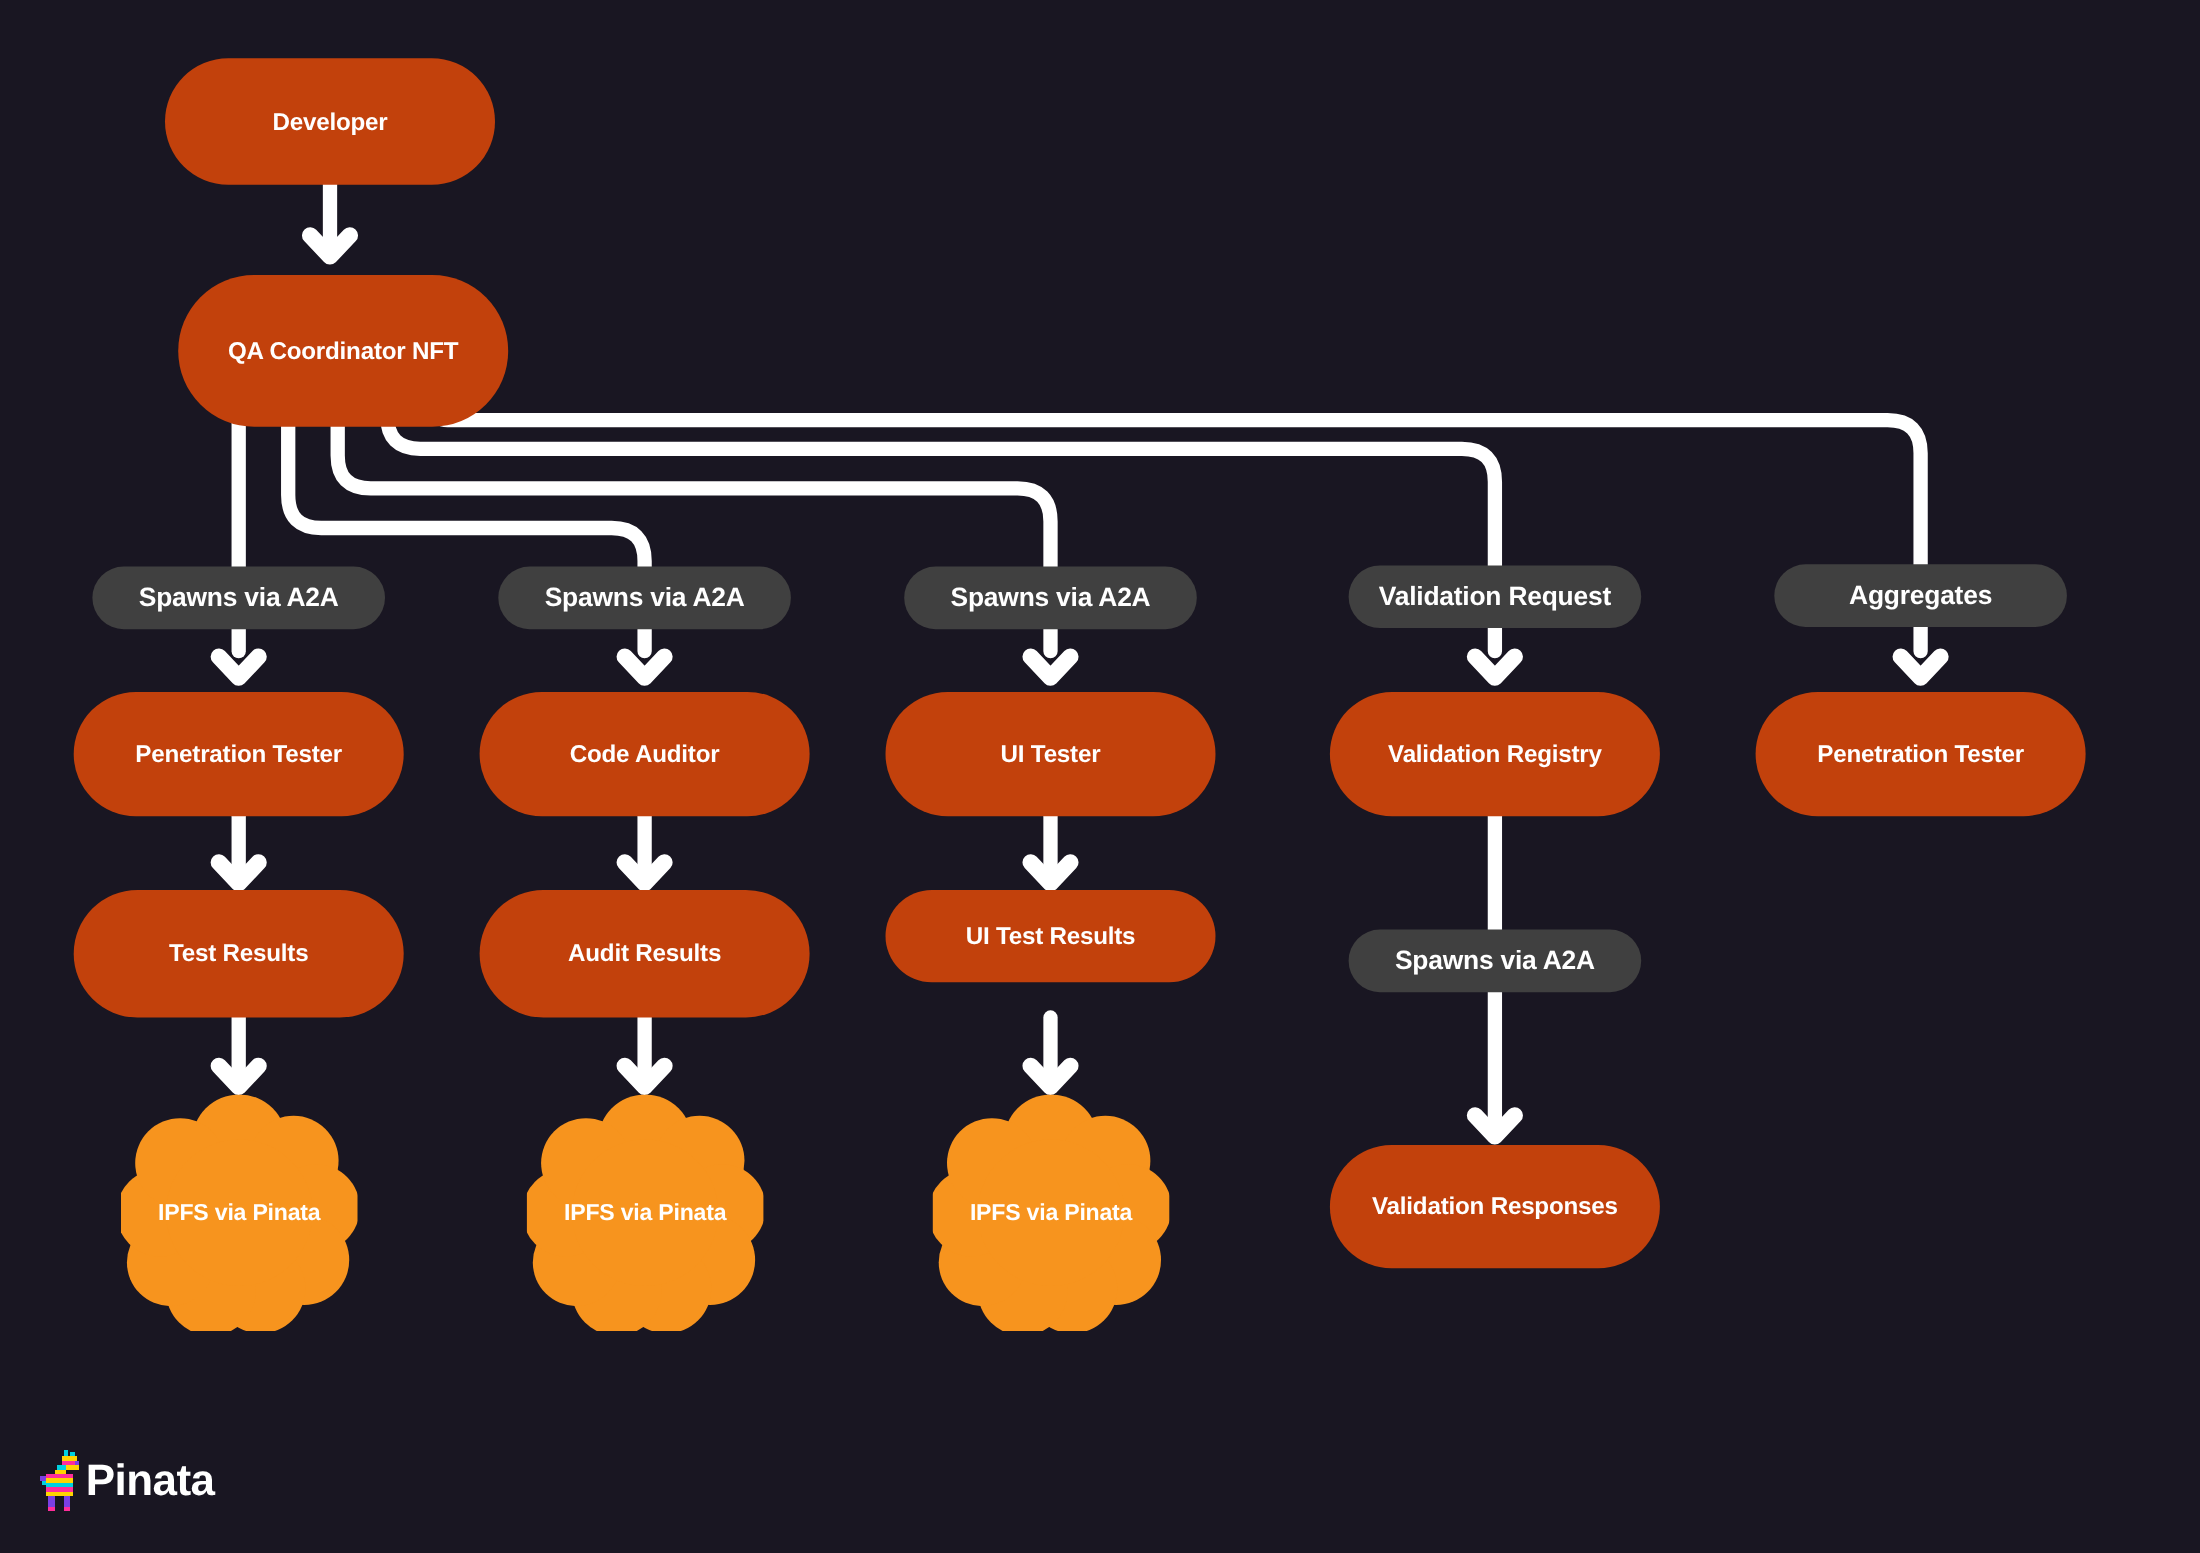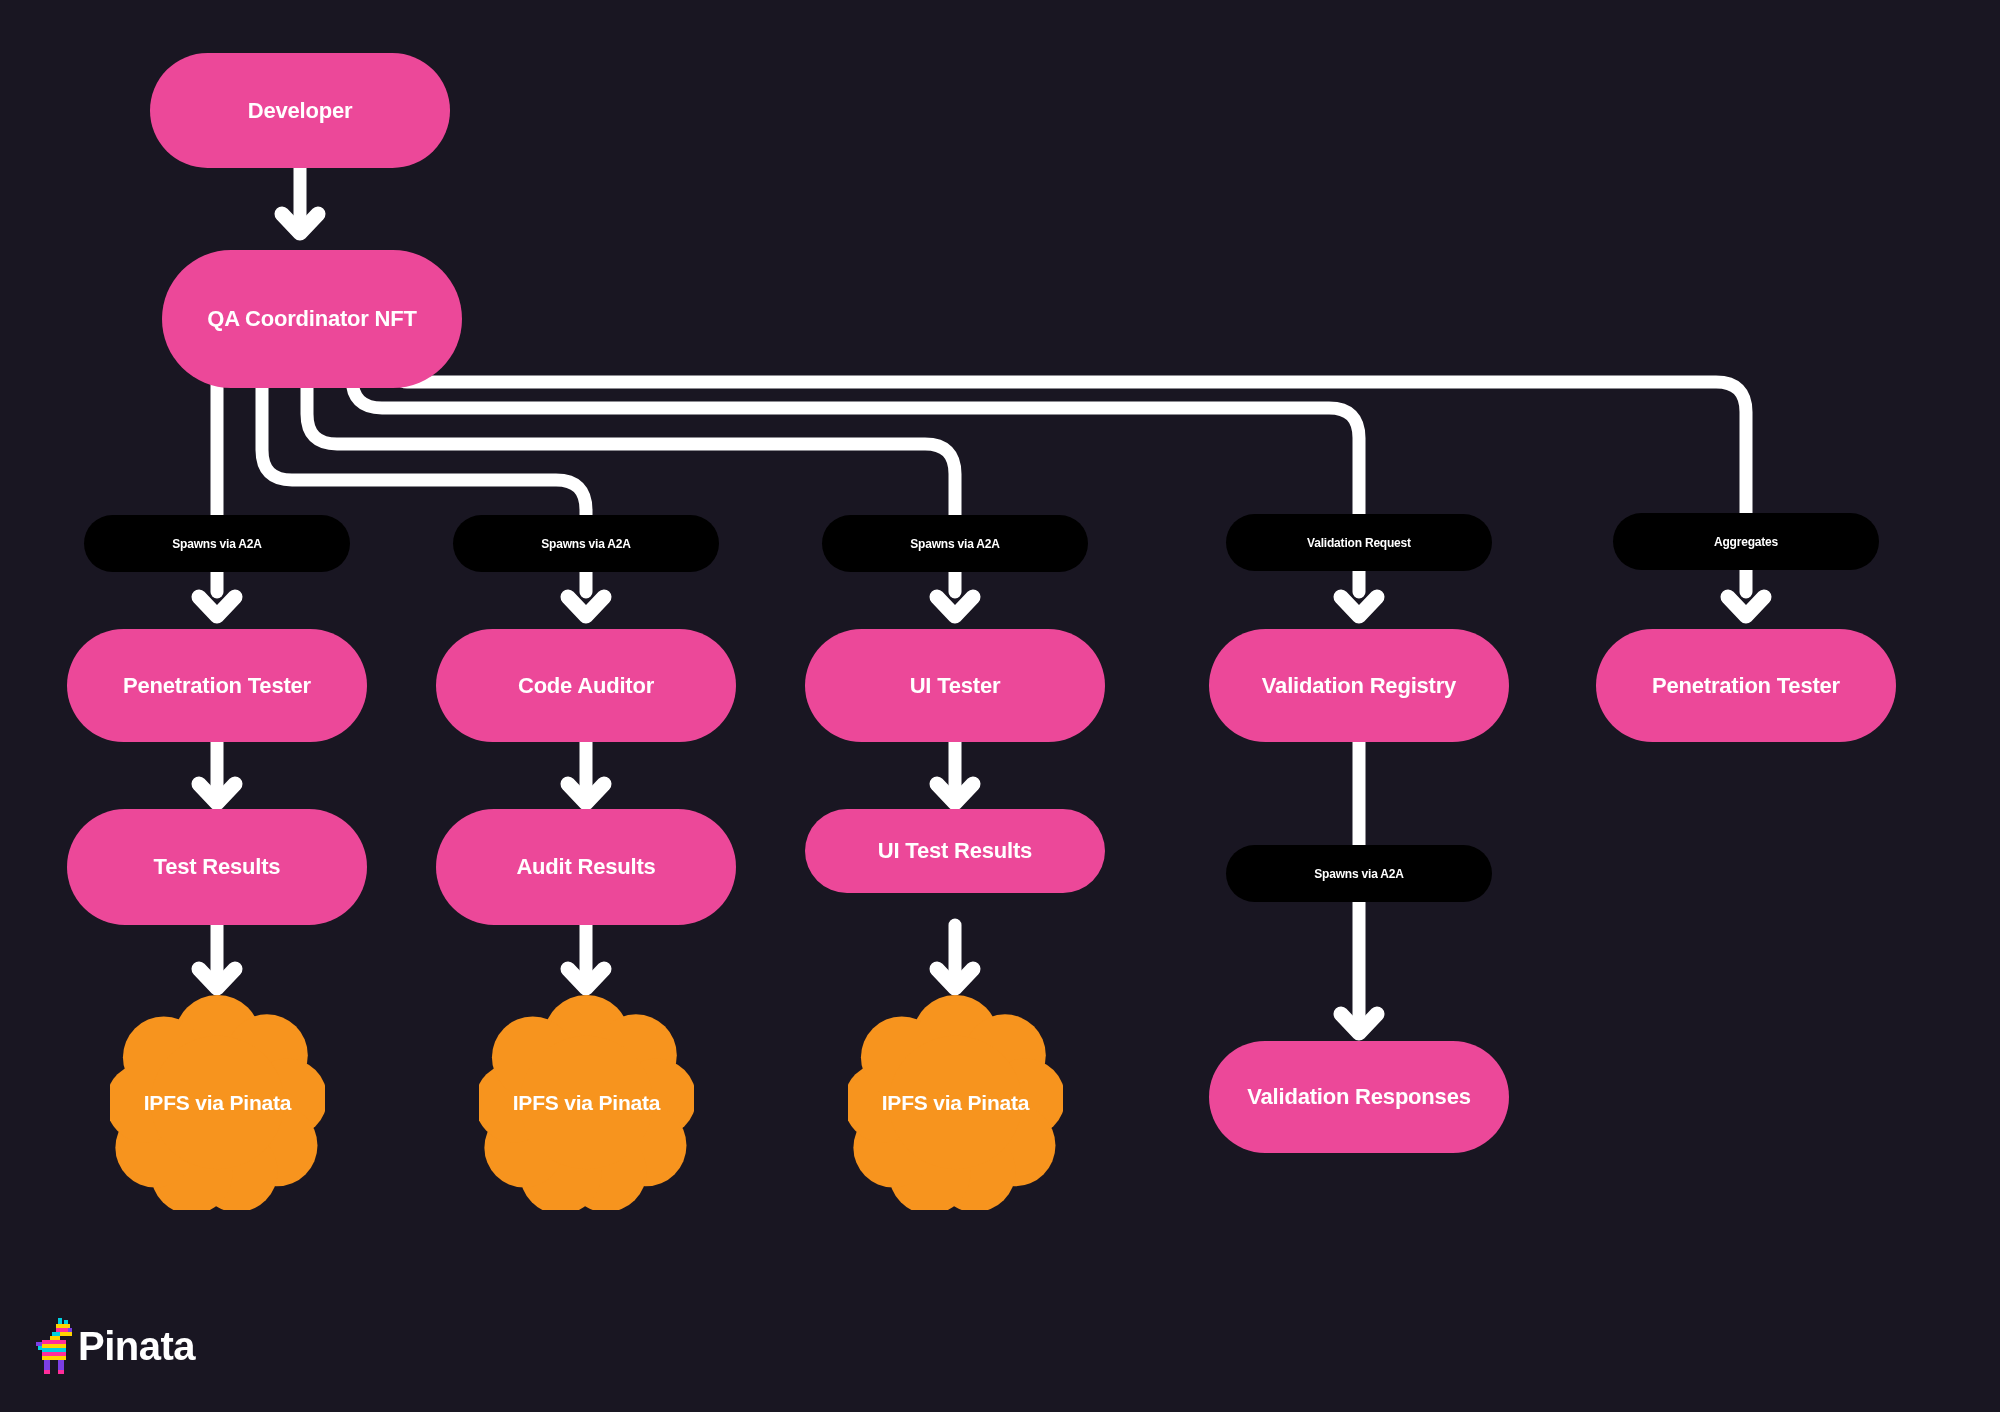--- a/index.html
+++ b/index.html
@@ -19,28 +19,28 @@
     position:absolute;
     display:flex;align-items:center;justify-content:center;
     text-align:center;
     color:#ffffff;
     font-weight:bold;
     letter-spacing:-0.2px;
     box-sizing:border-box;
     z-index:3;
   }
   .node.main{
-    background:#ec4899;
+    background:#c2410c;
     border-radius:9999px;
     font-size:22px;
   }
   .node.pill{
-    background:#000000;
+    background:#404040;
     border-radius:9999px;
-    font-size:12px;
+    font-size:24px;
     z-index:4;
     justify-content:center;
   }
   .node.blob{
     background:transparent;
     font-size:21px;
     z-index:3;
   }
   .blob .blobshape{
     position:absolute;left:0;top:0;width:100%;height:100%;

